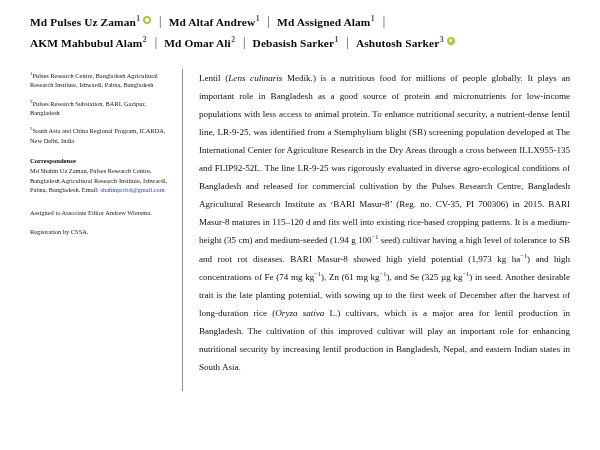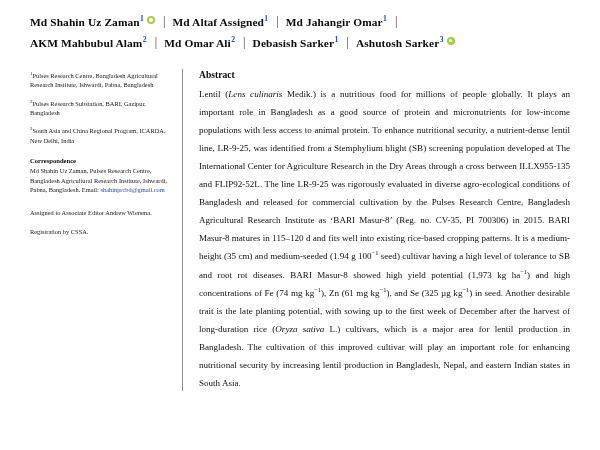--- a/index.html
+++ b/index.html
@@ -154,21 +154,21 @@
   }
   .abstract-body i { }
   sup { font-size: 6.4px; vertical-align: super; line-height: 0; }
 </style>
 </head>
 <body>
 
 <div class="page">
 
   <div class="authors">
-    <div class="row" id="author-row-1"><span class="author-name">Md Shahin Uz Zaman</span><span class="aff-mark">1</span><span class="orcid"></span><span class="sep">|</span><span class="author-name">Md Altaf Assigned</span><span class="aff-mark">1</span><span class="sep">|</span><span class="author-name">Md Jahangir Omar</span><span class="aff-mark">1</span><span class="sep">|</span></div>
+    <div class="row" id="author-row-1"><span class="author-name">Md Pulses Uz Zaman</span><span class="aff-mark">1</span><span class="orcid"></span><span class="sep">|</span><span class="author-name">Md Altaf Andrew</span><span class="aff-mark">1</span><span class="sep">|</span><span class="author-name">Md Assigned Alam</span><span class="aff-mark">1</span><span class="sep">|</span></div>
     <div class="row" id="author-row-2"><span class="author-name">AKM Mahbubul Alam</span><span class="aff-mark">2</span><span class="sep">|</span><span class="author-name">Md Omar Ali</span><span class="aff-mark">2</span><span class="sep">|</span><span class="author-name">Debasish Sarker</span><span class="aff-mark">1</span><span class="sep">|</span><span class="author-name">Ashutosh Sarker</span><span class="aff-mark">3</span><span class="orcid"></span></div>
   </div>
 
   <div class="columns">
 
     <div class="col-left">
       <div class="affiliations" id="affiliation-list">
           <div class="aff-item"><span class="aff-sup">1</span><span>Pulses Research Centre, Bangladesh Agricultural Research Institute, Ishwardi, Pabna, Bangladesh</span></div>
           <div class="aff-item"><span class="aff-sup">2</span><span>Pulses Research Substation, BARI, Gazipur, Bangladesh</span></div>
           <div class="aff-item"><span class="aff-sup">3</span><span>South Asia and China Regional Program, ICARDA, New Delhi, India</span></div>
@@ -180,18 +180,17 @@
         <span>Email: </span><a class="email-link" href="#">shahinprcbd@gmail.com</a>
       </div>
 
       <div class="editor-note">Assigned to Associate Editor Andrew Wiersma.</div>
       <div class="registration-note">Registration by CSSA.</div>
     </div>
 
     <div class="divider"></div>
 
     <div class="col-right">
-      <div class="abstract-head">Abstract</div>
       <div class="abstract-body" id="abstract-paragraph"><span>Lentil (</span><i>Lens culinaris</i><span> Medik.) is a nutritious food for millions of people globally. It plays an important role in Bangladesh as a good source of protein and micronutrients for low-income populations with less access to animal protein. To enhance nutritional security, a nutrient-dense lentil line, LR-9-25, was identified from a Stemphylium blight (SB) screening population developed at The International Center for Agriculture Research in the Dry Areas through a cross between ILLX955-135 and FLIP92-52L. The line LR-9-25 was rigorously evaluated in diverse agro-ecological conditions of Bangladesh and released for commercial cultivation by the Pulses Research Centre, Bangladesh Agricultural Research Institute as ‘BARI Masur-8’ (Reg. no. CV-35, PI 700306) in 2015. BARI Masur-8 matures in 115–120 d and fits well into existing rice-based cropping patterns. It is a medium-height (35 cm) and medium-seeded (1.94 g 100</span><sup>−1</sup><span> seed) cultivar having a high level of tolerance to SB and root rot diseases. BARI Masur-8 showed high yield potential (1,973 kg ha</span><sup>−1</sup><span>) and high concentrations of Fe (74 mg kg</span><sup>−1</sup><span>), Zn (61 mg kg</span><sup>−1</sup><span>), and Se (325 µg kg</span><sup>−1</sup><span>) in seed. Another desirable trait is the late planting potential, with sowing up to the first week of December after the harvest of long-duration rice (</span><i>Oryza sativa</i><span> L.) cultivars, which is a major area for lentil production in Bangladesh. The cultivation of this improved cultivar will play an important role for enhancing nutritional security by increasing lentil production in Bangladesh, Nepal, and eastern Indian states in South Asia.</span></div>
     </div>
 
   </div>
 </div>
 
 </body></html>

